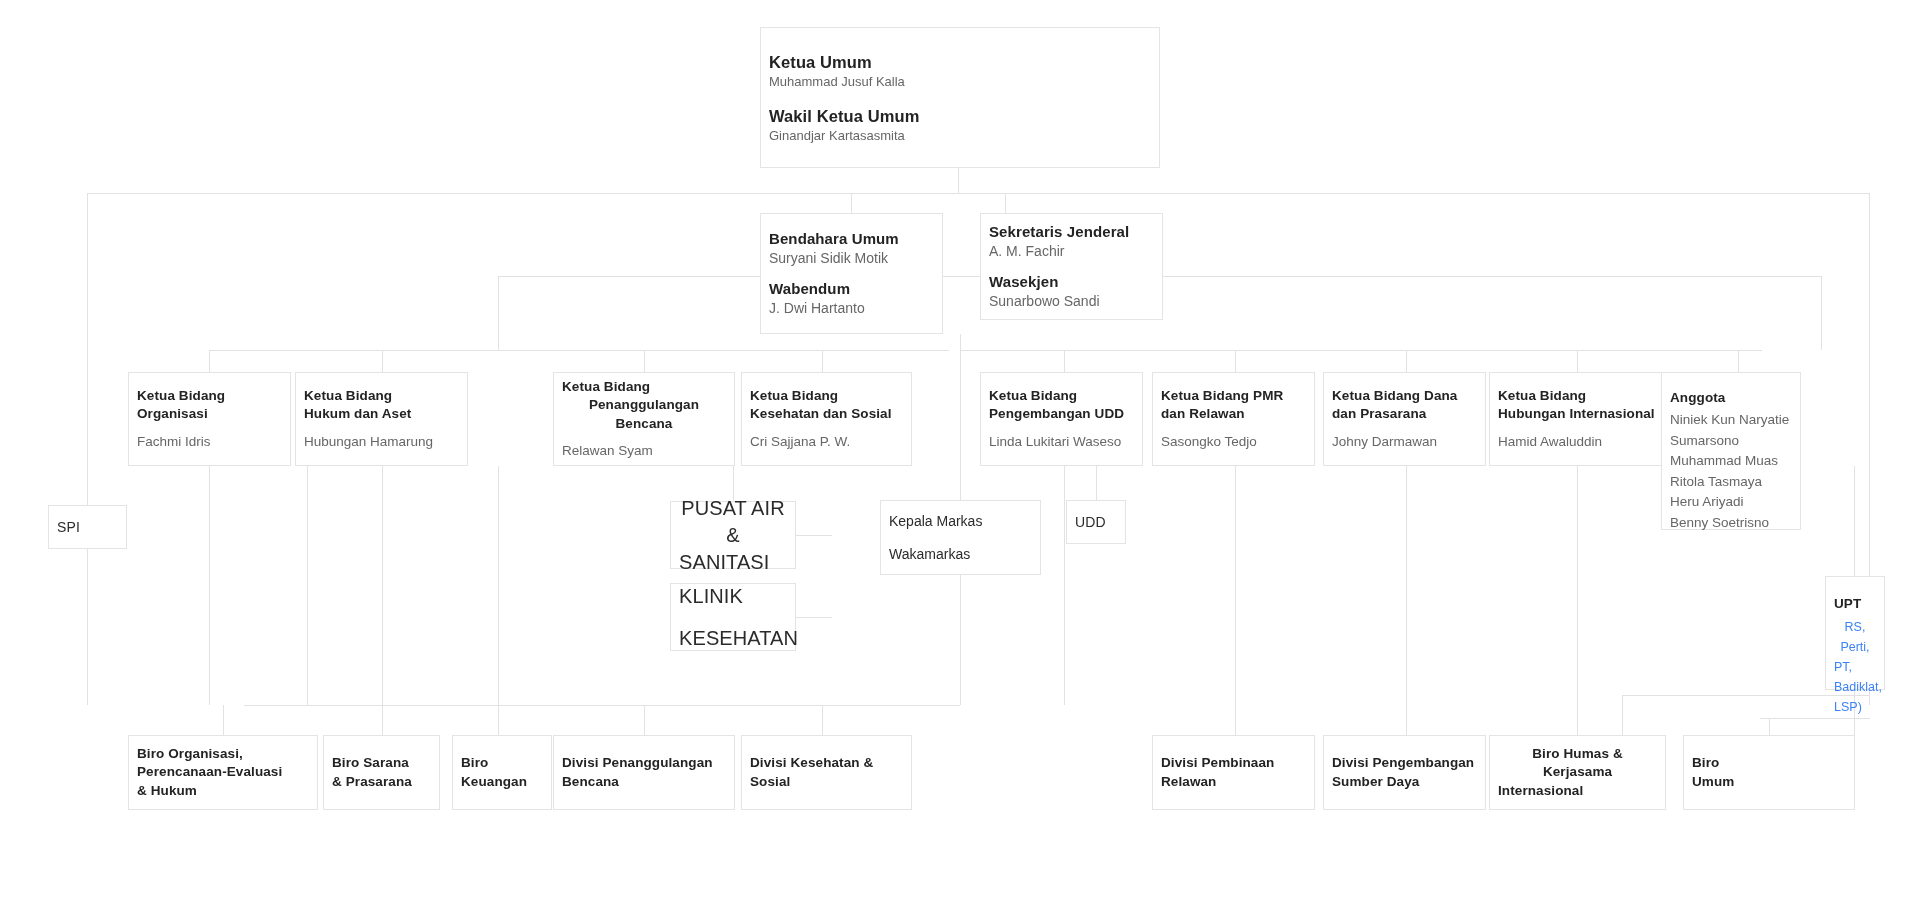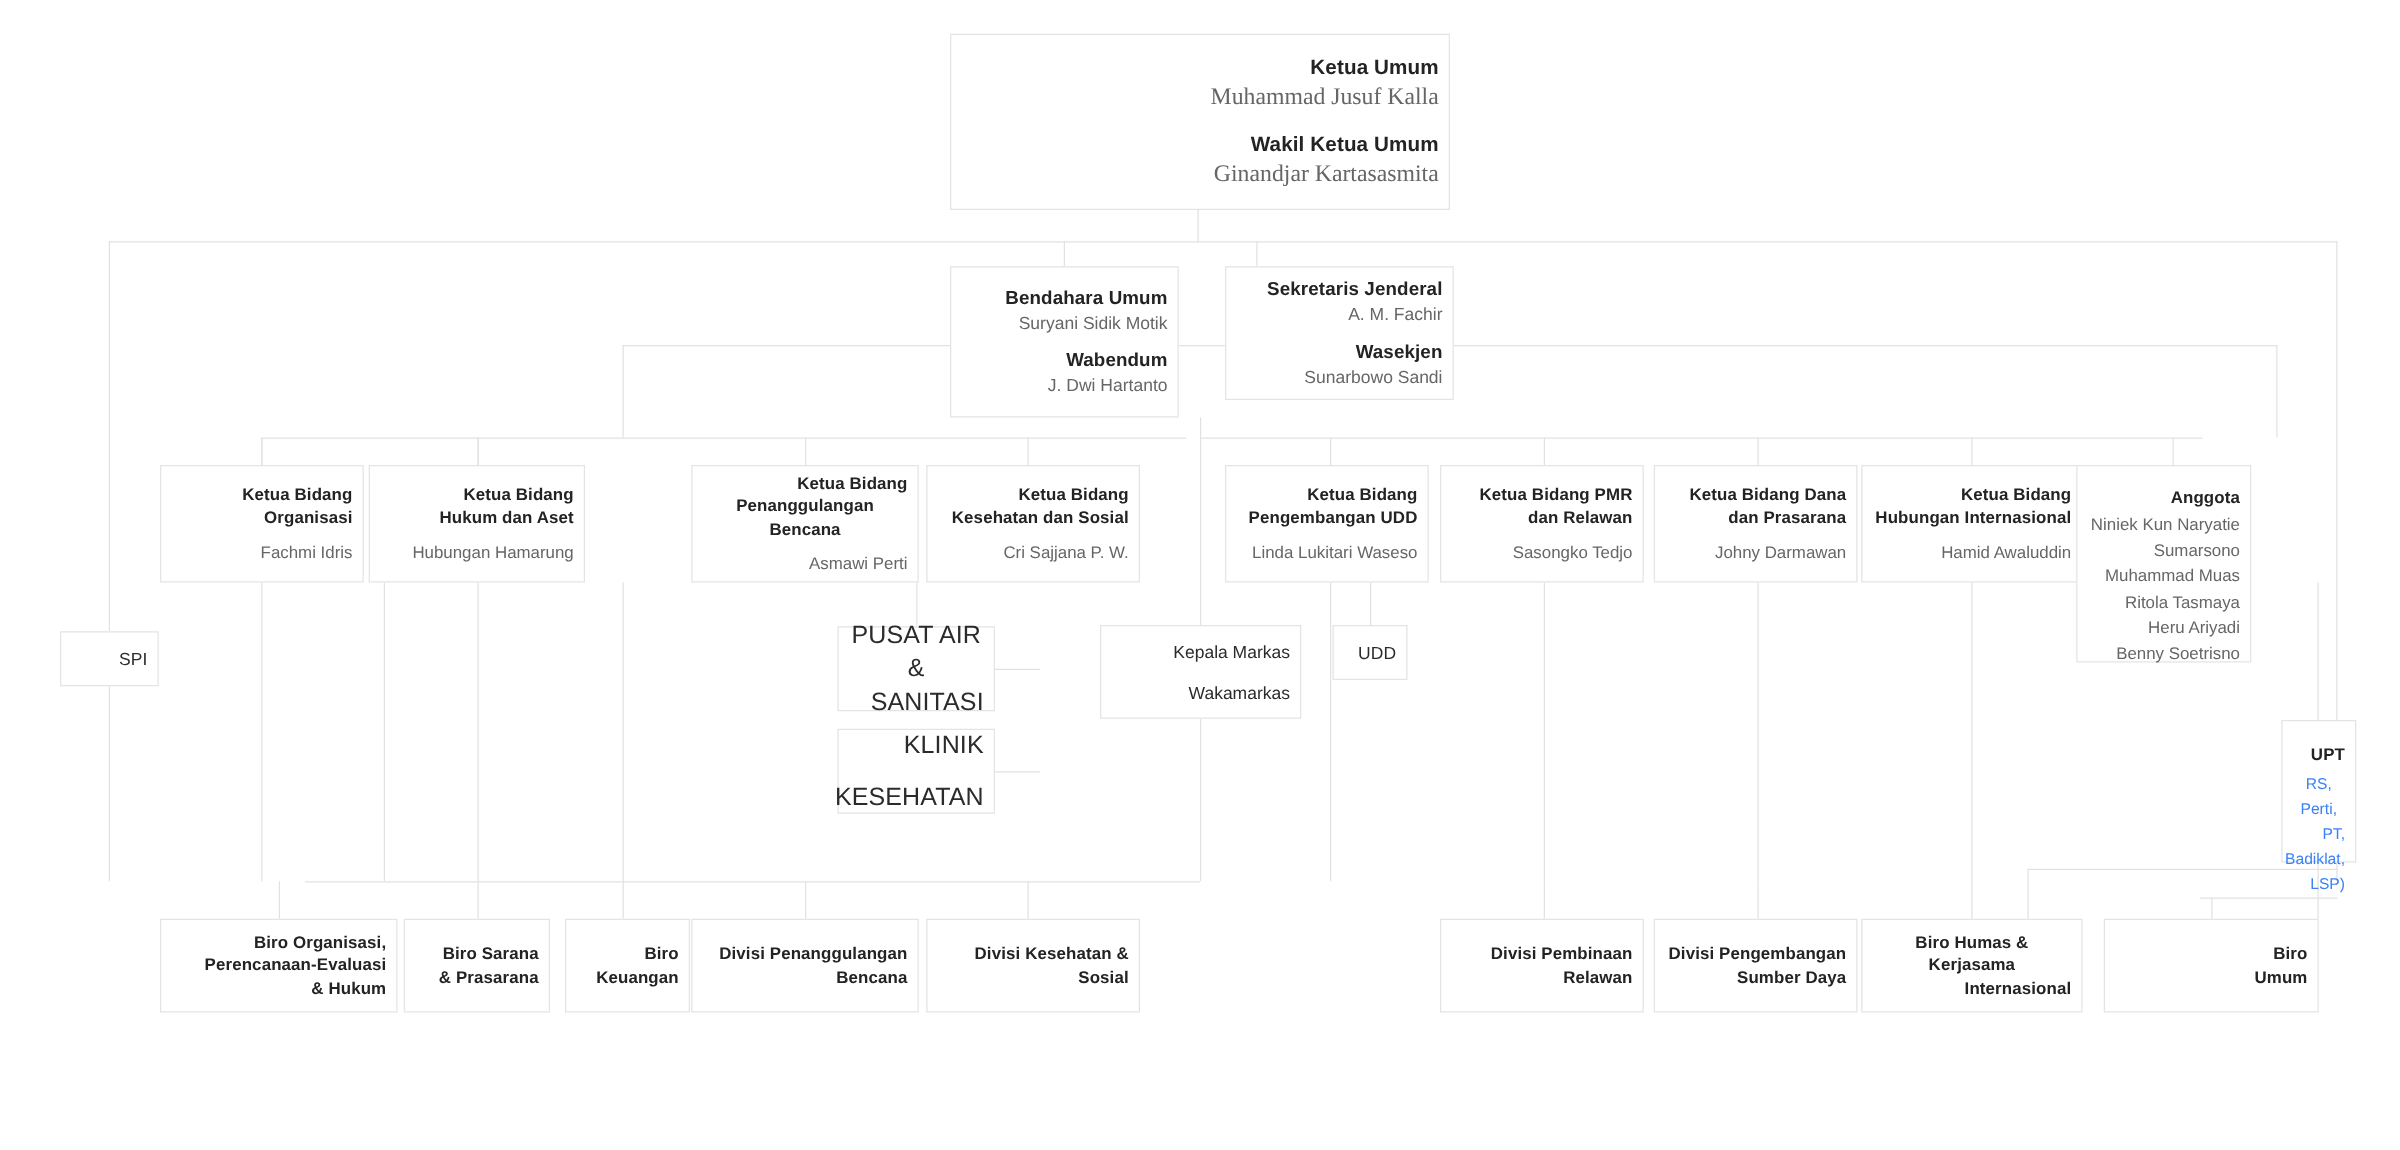--- a/index.html
+++ b/index.html
@@ -37,21 +37,21 @@
   }
 
   
   .node {
     position: absolute;
     box-sizing: border-box;
     border: 1px solid #e4e4e4;
     background: #ffffff;
     display: flex;
     flex-direction: column;
-    align-items: flex-end;
+    align-items: flex-start;
     justify-content: center;
     text-align: center;
     padding: 8px 8px;
     line-height: 1.35;
   }
   .node .ttl {
     font-weight: bold;
     font-size: 14.5px;
     color: #232323;
     letter-spacing: .1px;
@@ -60,21 +60,21 @@
     font-weight: normal;
     font-size: 14px;
     color: #666666;
   }
   .node .gap {
     height: 12px;
   }
 
   
   .node.exec .ttl { font-size: 16.5px; }
-  .node.exec .sub { font-size: 19px; font-family: Liberation Serif, serif; }
+  .node.exec .sub { font-size: 13px; }
   .node.exec .gap { height: 14px; }
 
   
   .node.tier2 .ttl { font-size: 15px; }
   .node.tier2 .sub { font-size: 14px; }
   .node.tier2 .gap { height: 11px; }
 
   
   .node.bidang .ttl { font-size: 13.5px; }
   .node.bidang .sub { font-size: 13.5px; margin-top: 9px; }
@@ -223,21 +223,21 @@
 
   <div class="node bidang" style="left:295px; top:372px; width:173px; height:94px;">
     <div class="ttl">Ketua Bidang</div>
     <div class="ttl">Hukum dan Aset</div>
     <div class="sub">Hubungan Hamarung</div>
   </div>
 
   <div class="node bidang" style="left:553px; top:372px; width:182px; height:94px;">
     <div class="ttl">Ketua Bidang</div>
     <div class="ttl">Penanggulangan Bencana</div>
-    <div class="sub">Asmawi Perti</div>
+    <div class="sub">Relawan Syam</div>
   </div>
 
   <div class="node bidang" style="left:741px; top:372px; width:171px; height:94px;">
     <div class="ttl">Ketua Bidang</div>
     <div class="ttl">Kesehatan dan Sosial</div>
     <div class="sub">Cri Sajjana P. W.</div>
   </div>
 
   <div class="node bidang" style="left:980px; top:372px; width:163px; height:94px;">
     <div class="ttl">Ketua Bidang</div>

